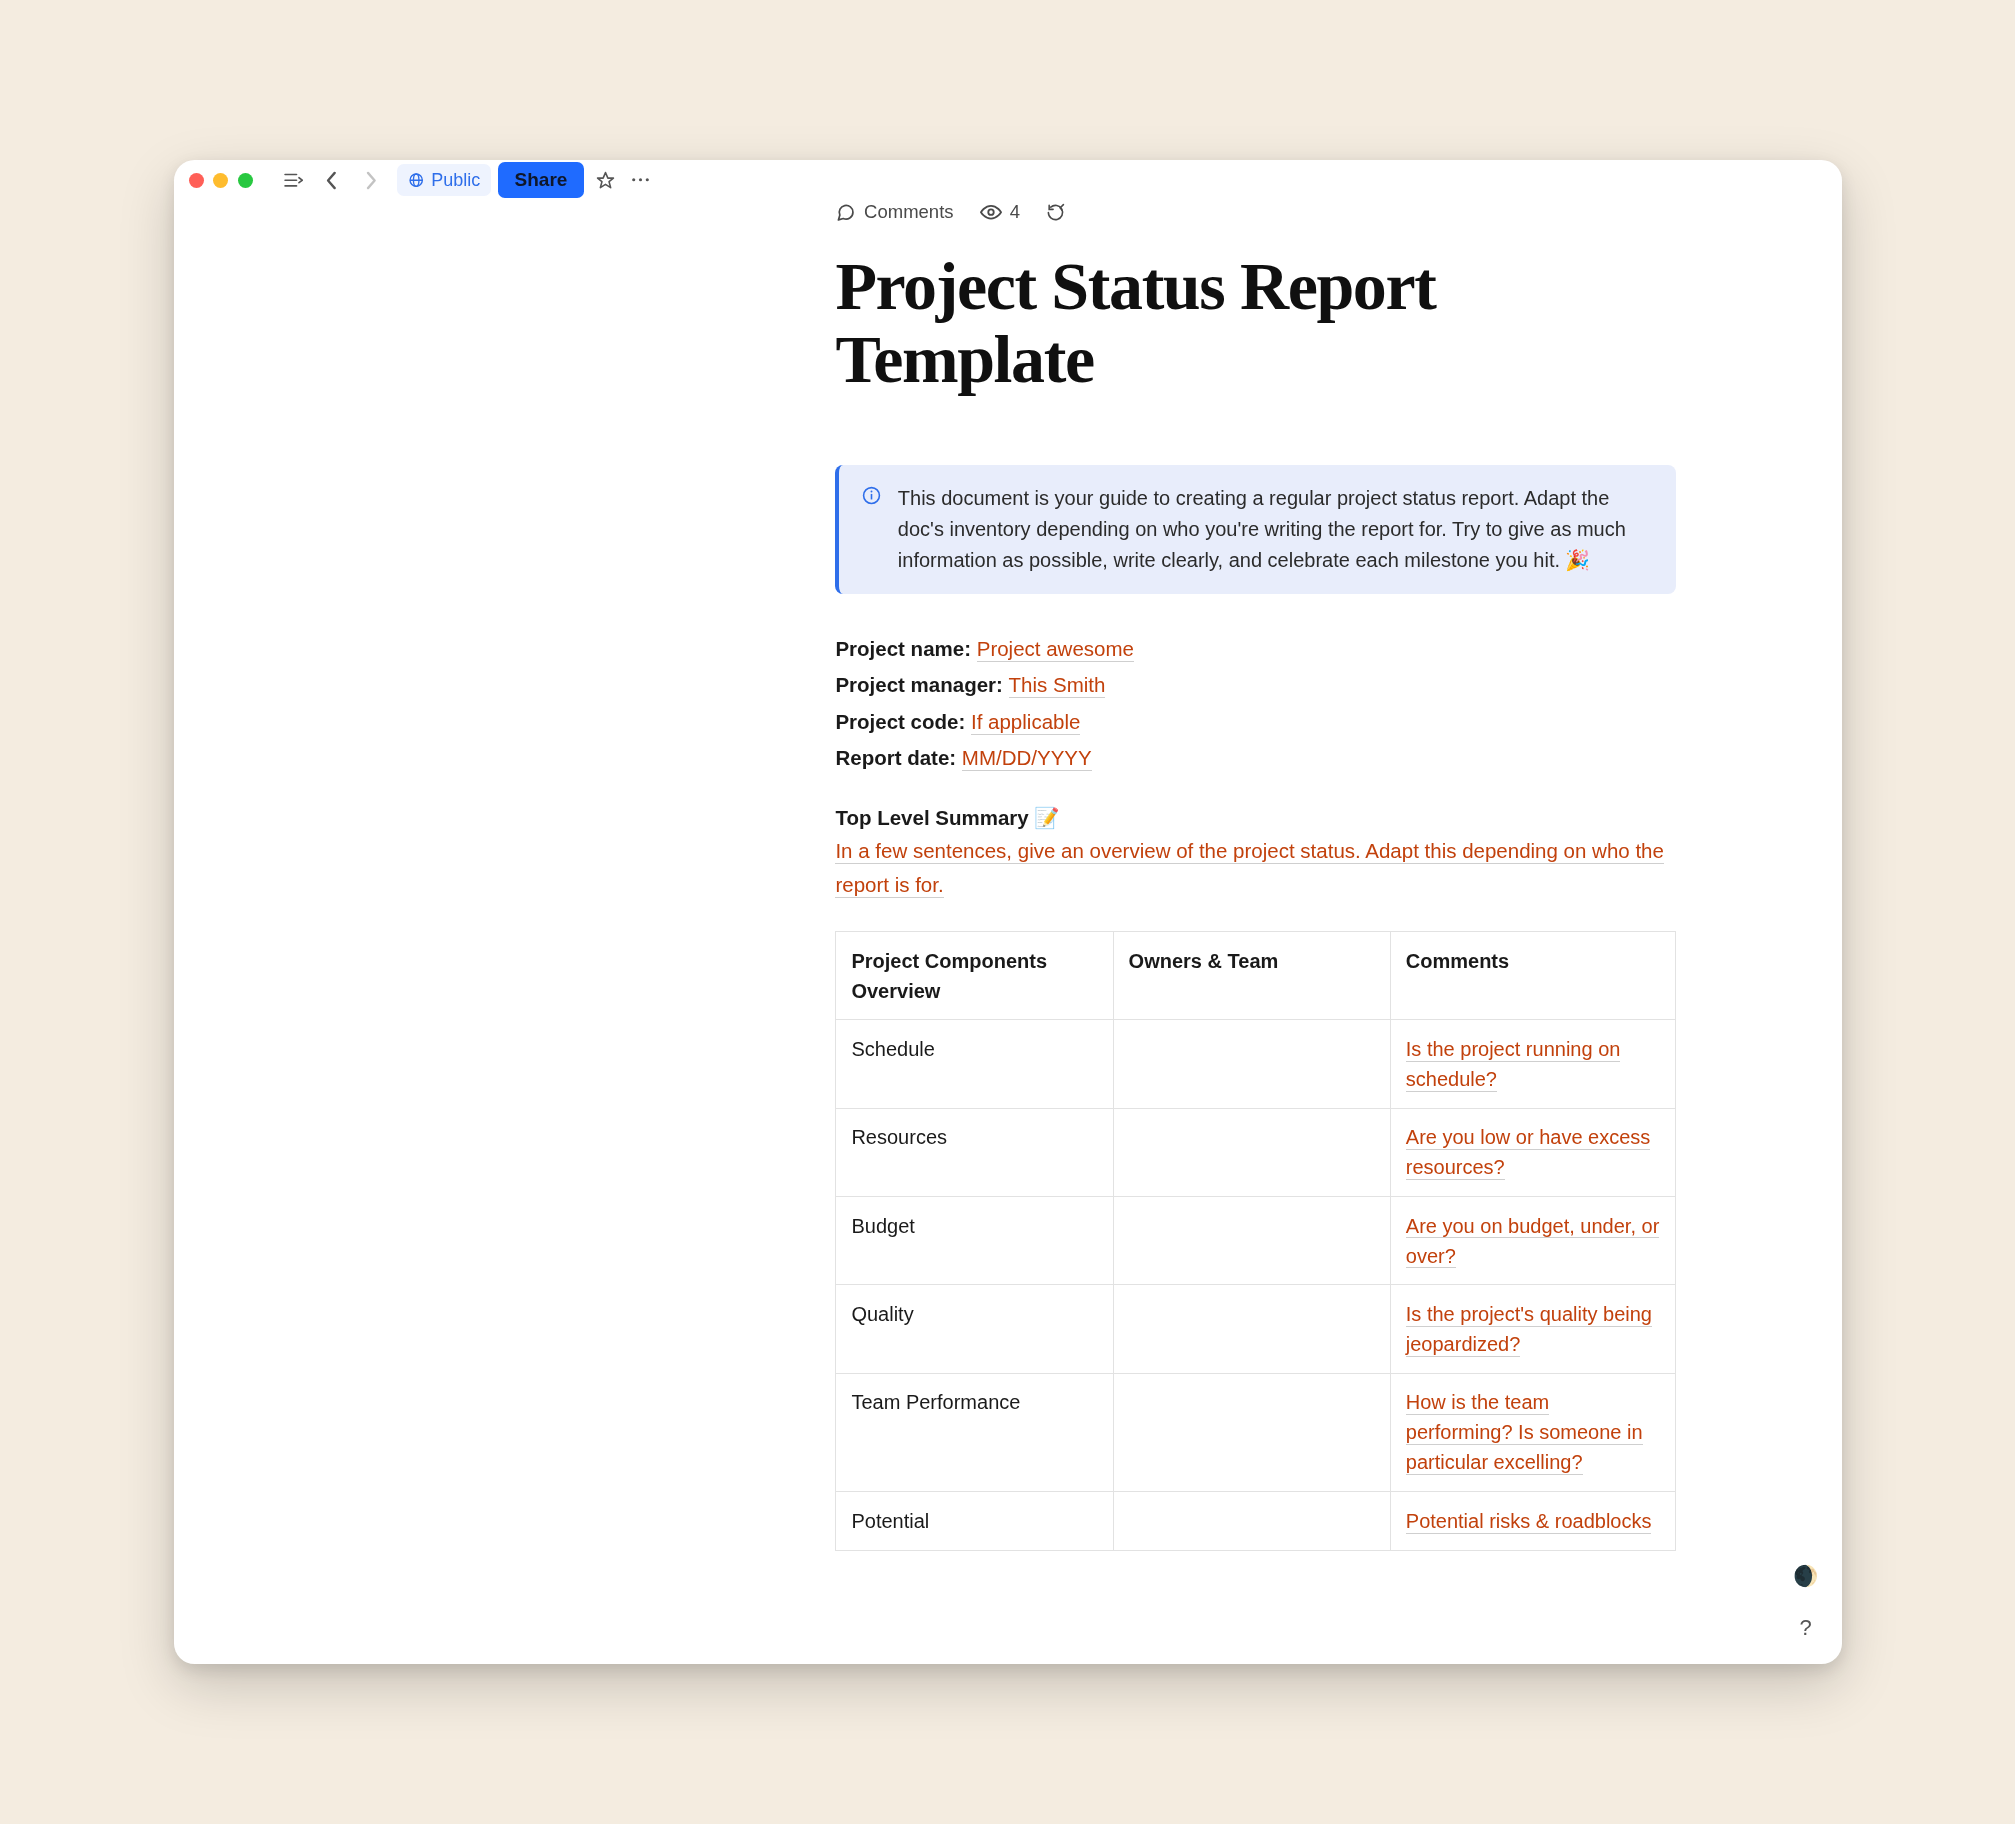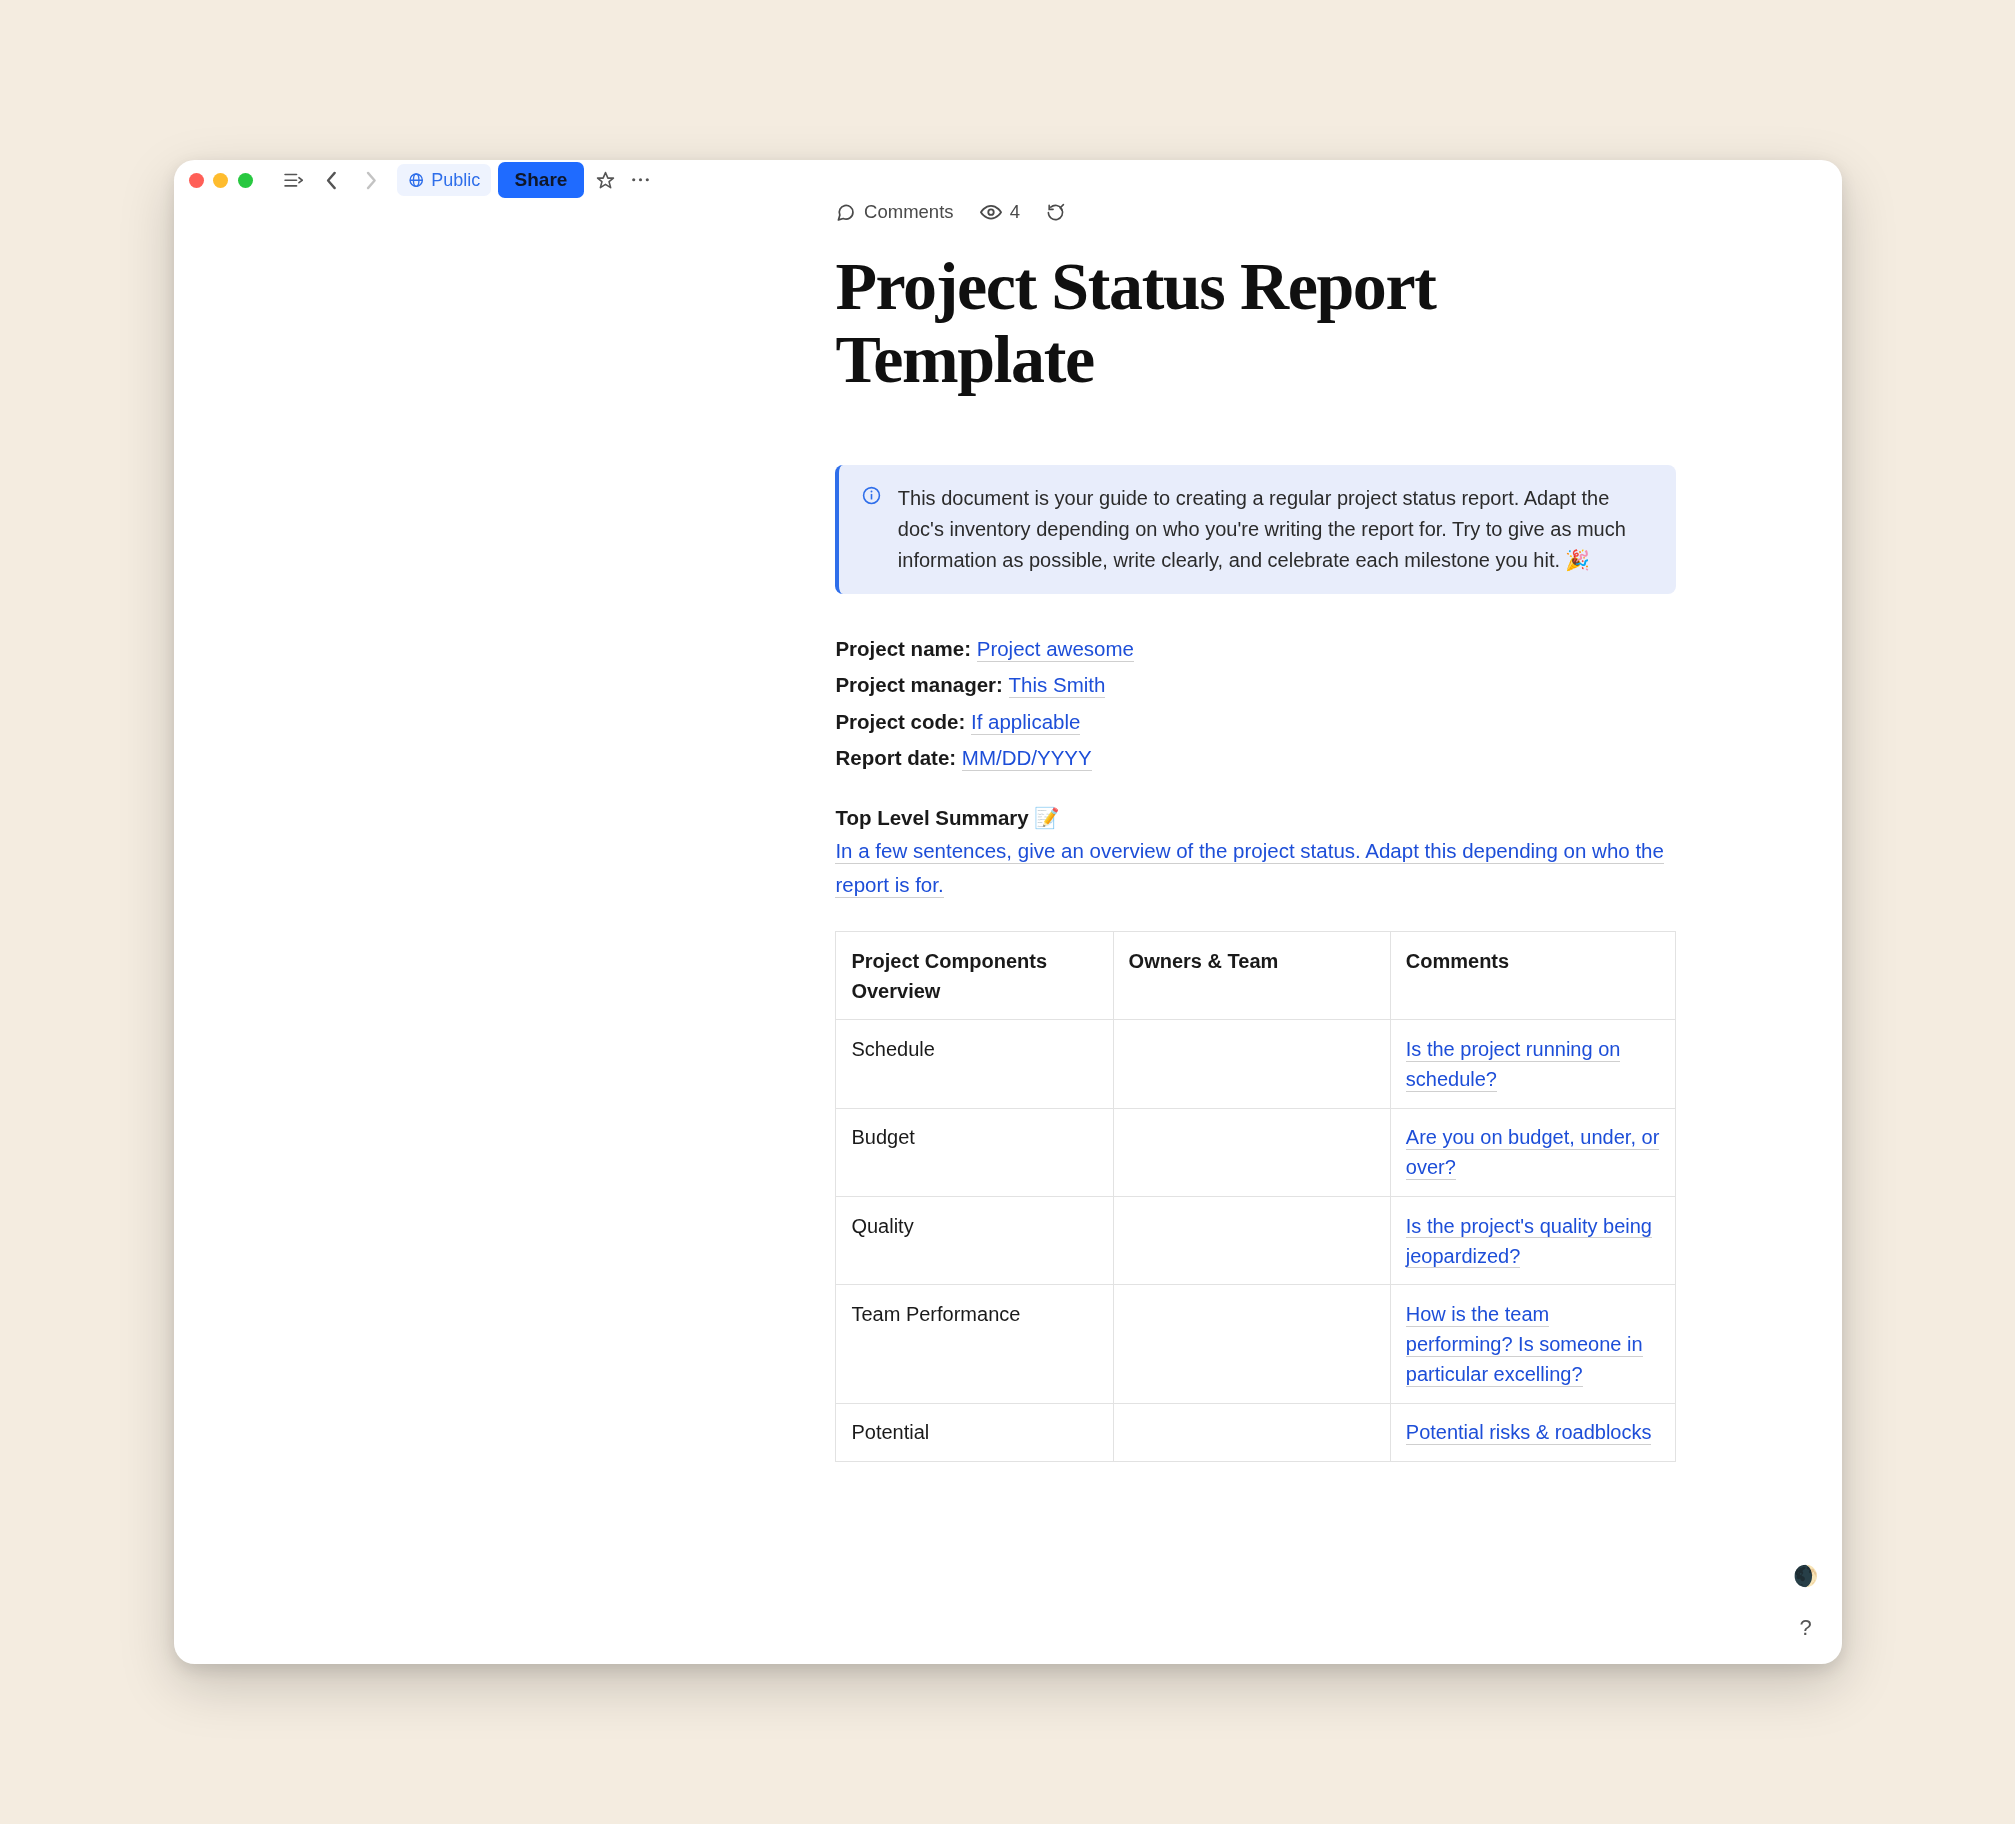--- a/index.html
+++ b/index.html
@@ -70,21 +70,21 @@
     border-radius:8px;
     padding:18px 23px;
     display:flex; gap:16.4px;
     margin-bottom:38px;
   }
   .callout .info-icon { color:#2e6eea; flex-shrink:0; margin-top:2.7px; }
   .callout p { font-size:20px; line-height:1.55; color:#2b2b2b; }
   .field-line { font-size:20.5px; line-height:1.65; margin-bottom:2.7px; }
   .field-line b { font-weight:700; }
   .placeholder {
-    color:#1d4ed8;
+    color:#c2410c;
     border-bottom:0.7px solid #cfcfcf;
     padding-bottom:0.7px;
   }
   .section-gap { margin-top:31px; }
   .section-head { font-size:20.5px; font-weight:700; margin-bottom:4.1px; }
   .tbl {
     width:100%; border-collapse:collapse; margin-top:29px;
     border:1.4px solid #e2e2e2;
   }
   .tbl th, .tbl td {
@@ -225,20 +225,25 @@
             <th style="width:34%">Comments</th>
           </tr>
         </thead>
         <tbody id="tbl-body">
             <tr>
               <td>Schedule</td>
               <td></td>
               <td><span class="placeholder">Is the project running on schedule?</span></td>
             </tr>
             <tr>
+              <td>Resources</td>
+              <td></td>
+              <td><span class="placeholder">Are you low or have excess resources?</span></td>
+            </tr>
+            <tr>
               <td>Budget</td>
               <td></td>
               <td><span class="placeholder">Are you on budget, under, or over? </span></td>
             </tr>
             <tr>
               <td>Quality</td>
               <td></td>
               <td><span class="placeholder">Is the project's quality being jeopardized? </span></td>
             </tr>
             <tr>

